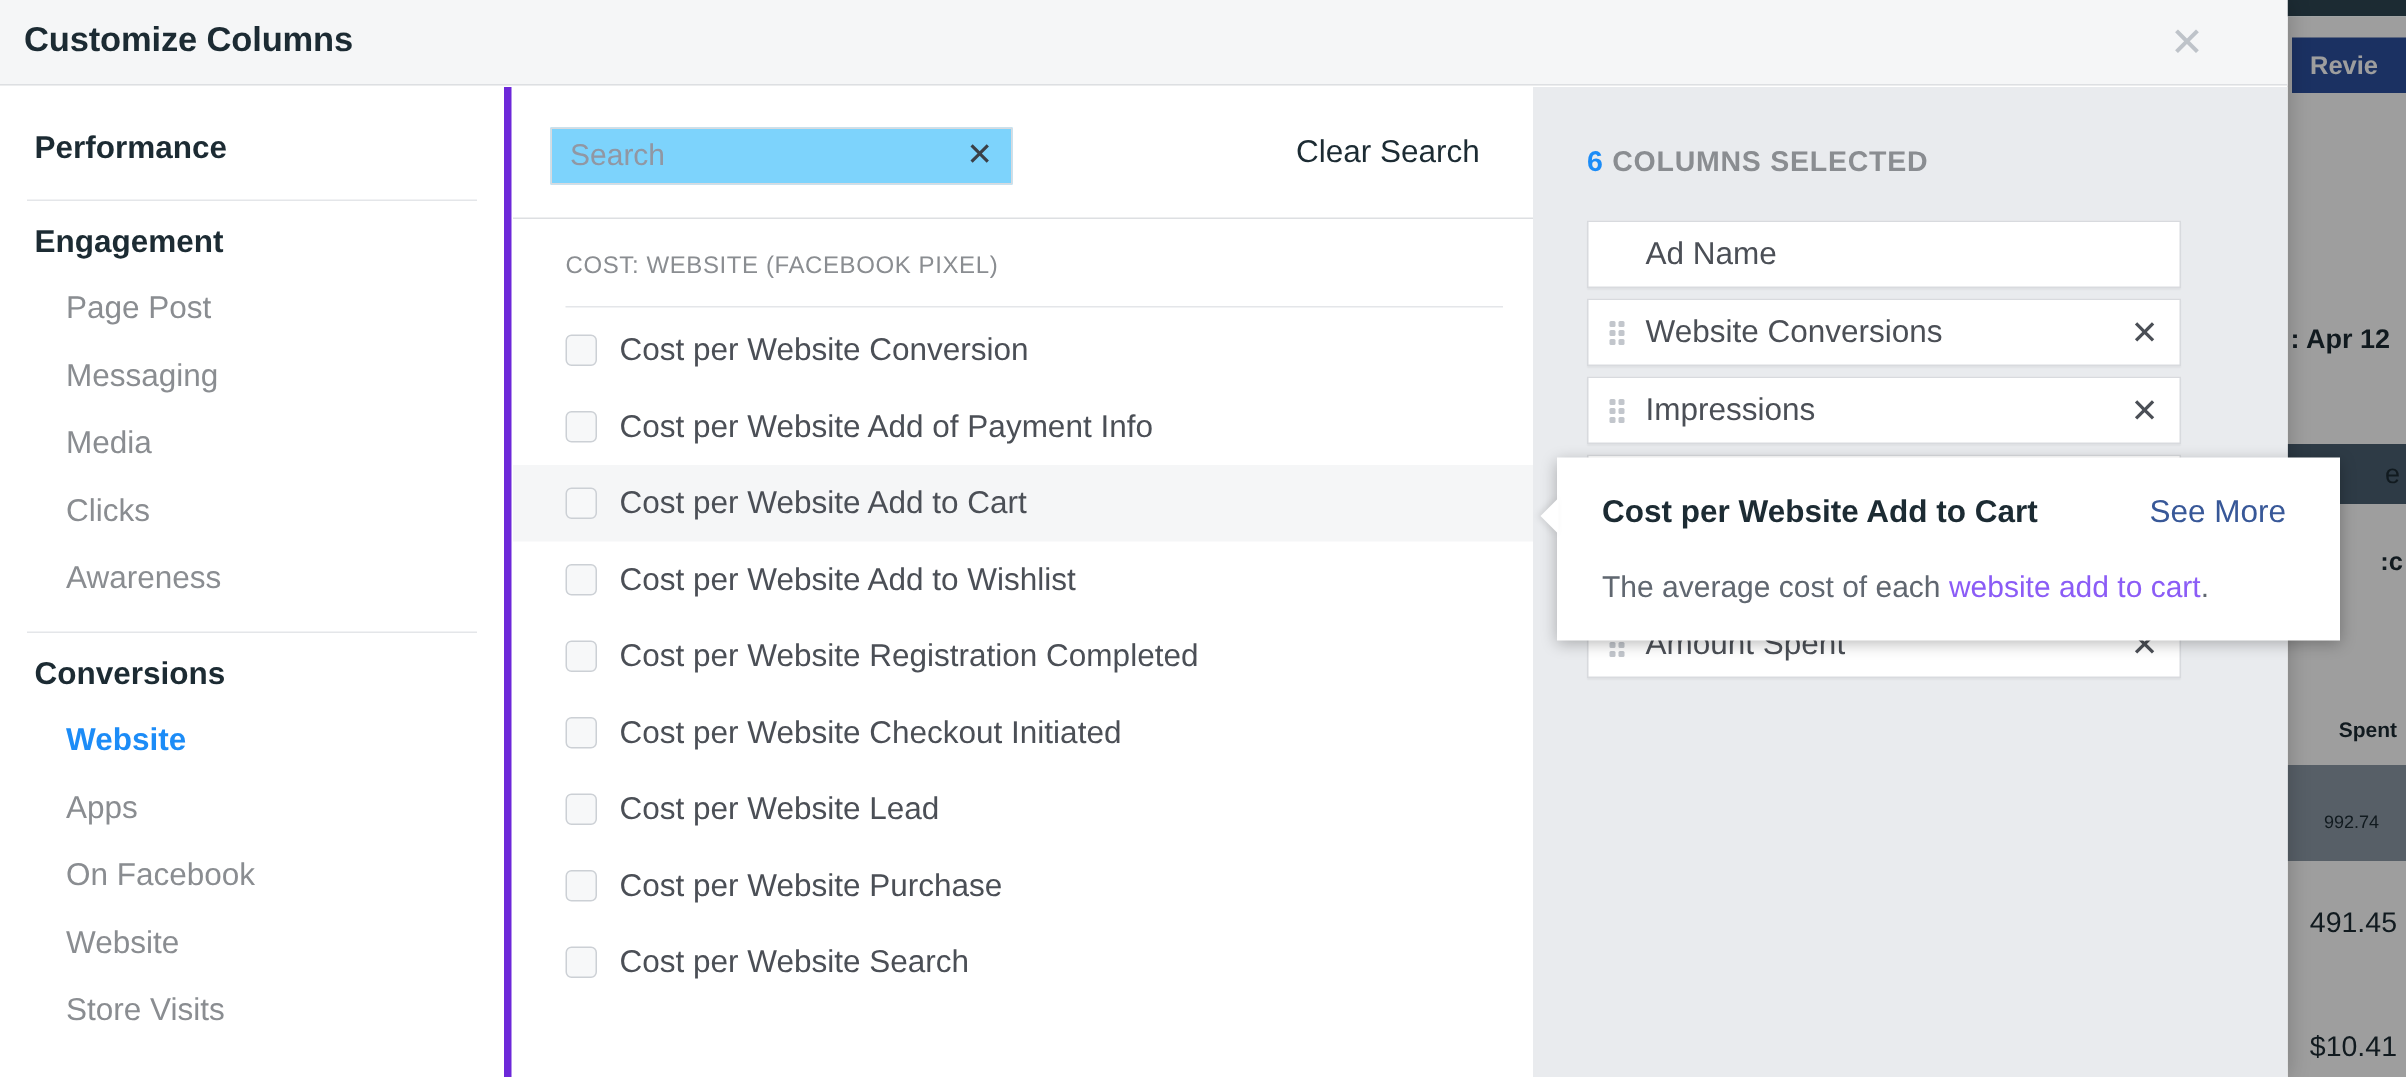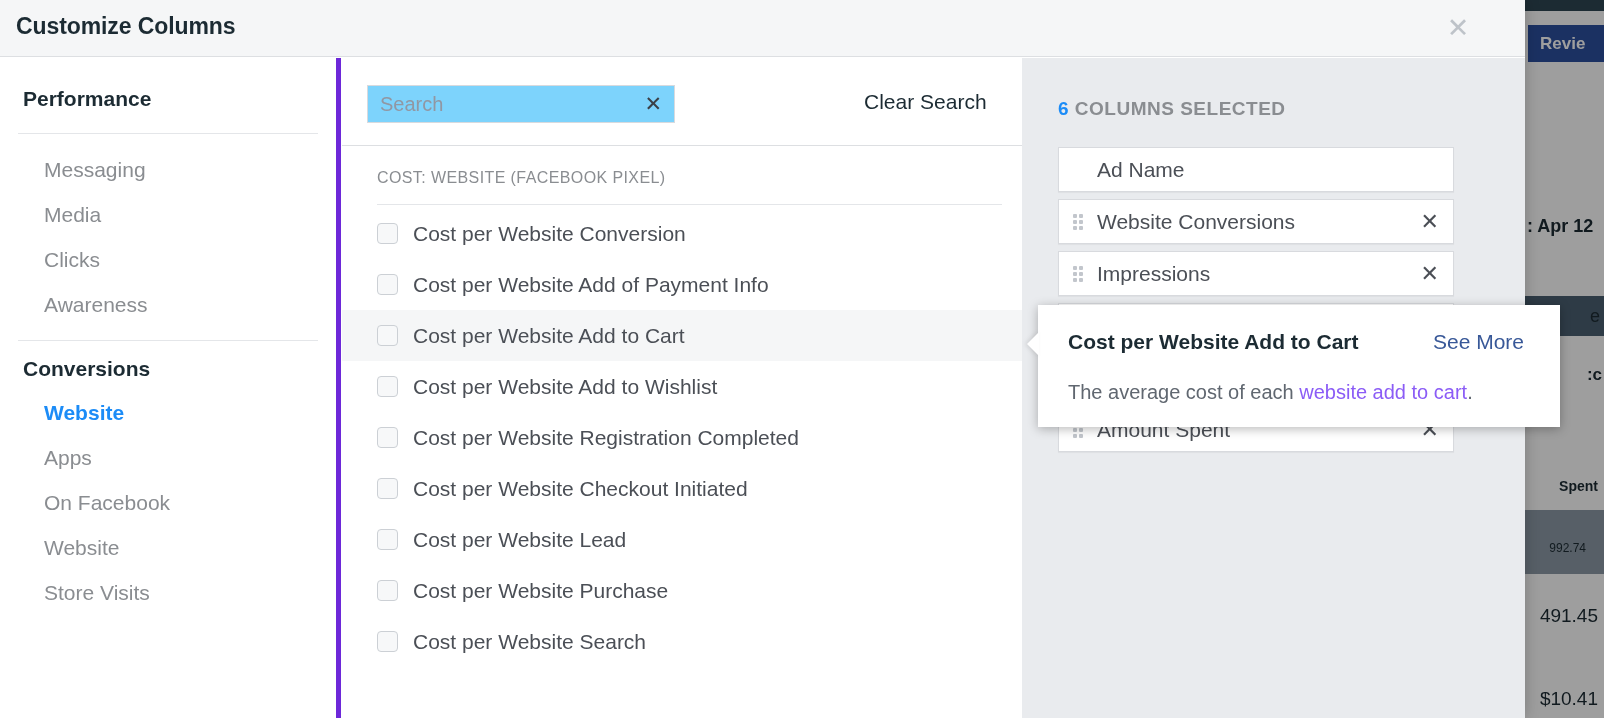--- a/index.html
+++ b/index.html
@@ -271,20 +271,22 @@
 
 <div id="modal">
 
   <div id="modal-header"></div>
   <div id="modal-title">Customize Columns</div>
   <div id="modal-close">✕</div>
 
   <div id="sidebar">
       <div class="side-group-title">Performance</div>
       <div class="side-divider"></div>
+      <div class="side-group-title">Engagement</div>
+      <div class="side-item">Page Post</div>
       <div class="side-item">Messaging</div>
       <div class="side-item">Media</div>
       <div class="side-item">Clicks</div>
       <div class="side-item">Awareness</div>
       <div class="side-divider"></div>
       <div class="side-group-title">Conversions</div>
       <div class="side-item active">Website</div>
       <div class="side-item">Apps</div>
       <div class="side-item">On Facebook</div>
       <div class="side-item">Website</div>

